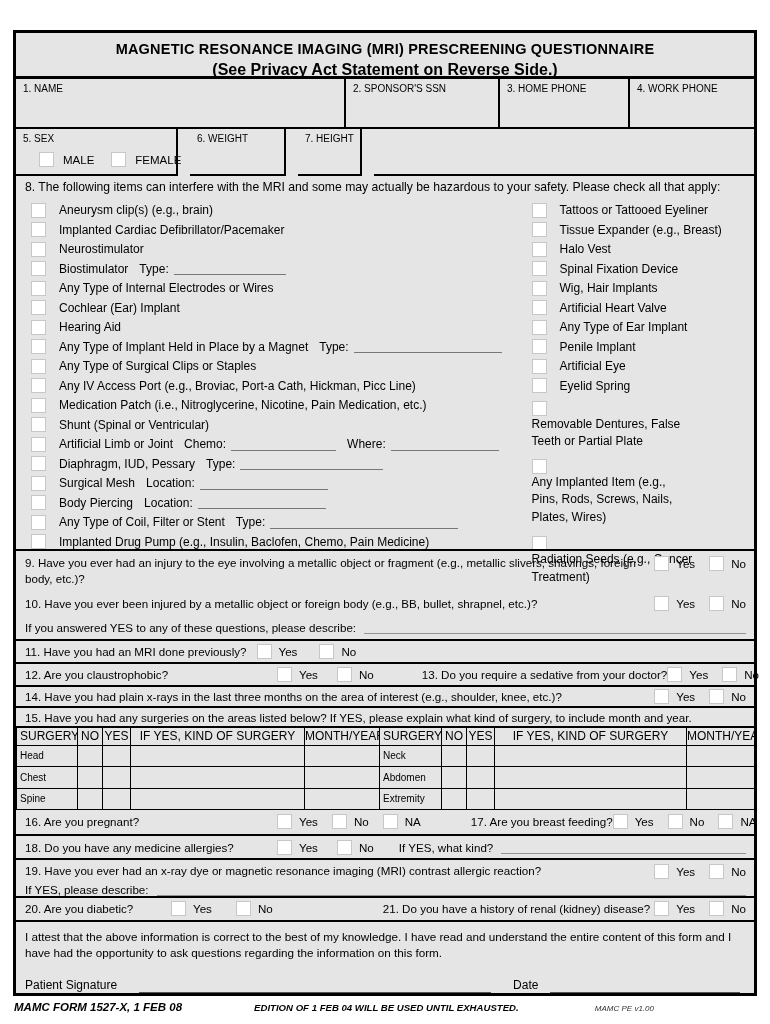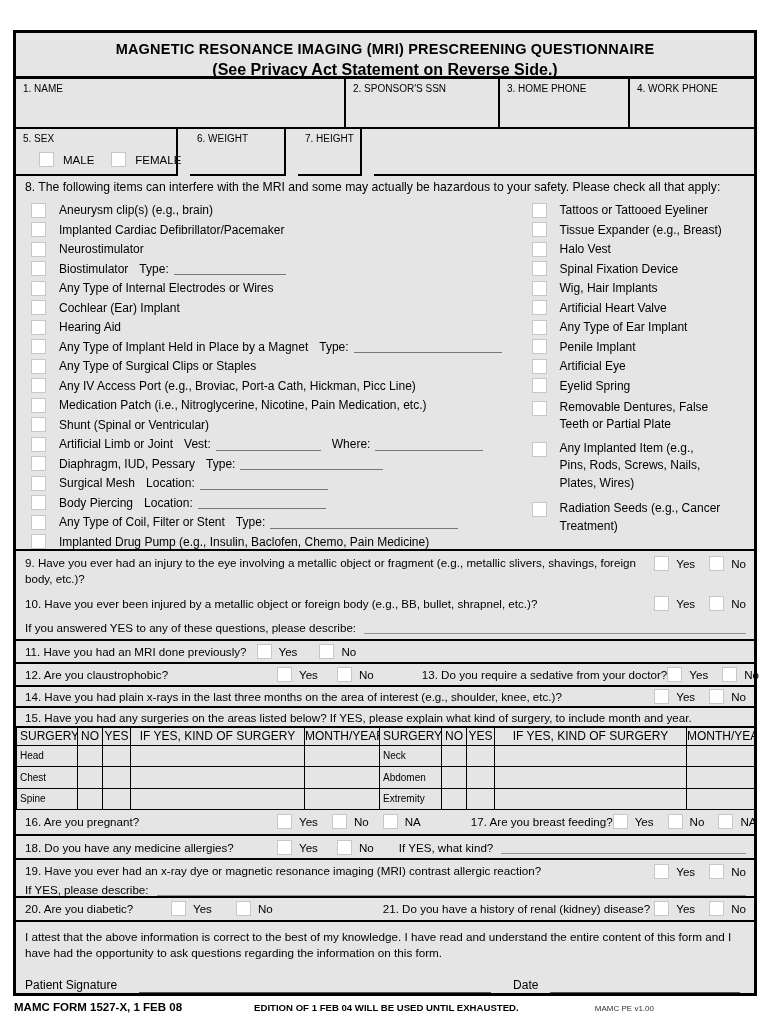--- a/index.html
+++ b/index.html
@@ -28,21 +28,21 @@
   
   .s8 { height:373px; padding:4px 12px 0 0; }
   .s8intro { font-size:12.2px; padding-left:9px; height:21px; }
   .s8cols { display:flex; padding-left:15px; }
   .s8left { width:509px; }
   .s8right { width:214px; }
   .item { display:flex; align-items:center; height:19.5px; font-size:12px; }
   .item .cb { margin-right:13px; }
   .item .sub { margin-left:11px; }
   .blank { display:inline-block; border-bottom:1.4px solid #777; height:13px; margin-left:5px; }
-  .itemwrap { display:flex; align-items:flex-start; font-size:12px; }
+  .itemwrap { display:flex; align-items:flex-start; font-size:12px;flex-direction:column; }
   .itemwrap .cb { margin-right:13px; margin-top:2px; }
   .itemwrap .lblwrap { width:170px; line-height:17.5px; }
 
   
   .qrow { border-top:2px solid #000; display:flex; align-items:center; padding:0 8px 0 9px; font-size:11.6px; }
   .yn { display:inline-flex; align-items:center; flex:none; }
   .yn .cb { margin-right:7px; }
   .yn .w { margin-right:14px; }
   .yn .w:last-child { margin-right:0; }
   .mlauto { margin-left:auto; }
@@ -69,21 +69,21 @@
   .q19 .line2 { display:flex; width:100%; align-items:flex-end; margin-top:2px; }
 
   
   .attest { flex:1; border-top:2px solid #000; padding:7px 12px 0 9px; font-size:11.7px; line-height:16.5px; }
   .sigrow { display:flex; align-items:flex-end; margin-top:15px; font-size:12px; }
   .sigline { border-bottom:1.6px solid #555; height:14px; width:352px; margin-left:22px; }
   .datelbl { margin-left:22px; }
   .dateline { border-bottom:1.6px solid #555; height:14px; flex:1; margin-left:12px; margin-right:2px; }
 
   
-  .footer { position:absolute; left:0; top:1001px; width:668px; display:flex; align-items:baseline; padding:0 14px; }
+  .footer { position:absolute; left:0; top:1001px; width:668px; display:flex; align-items:baseline; padding:0 14px;font-style:italic; }
   .f-left { font-weight:bold; font-size:11.5px; }
   .f-center { font-weight:bold; font-size:9.6px; margin-left:72px; }
   .f-right { font-size:8px; color:#333; margin-left:auto; }
 </style>
 </head>
 <body>
 
 <div class="page-border">
 
   <div class="hdr">
@@ -165,21 +165,21 @@
             <span class="cb"></span>
             <span>Medication Patch (i.e., Nitroglycerine, Nicotine, Pain Medication, etc.)</span>
           </div>
         <div class="item">
             <span class="cb"></span>
             <span>Shunt (Spinal or Ventricular)</span>
           </div>
         <div class="item">
             <span class="cb"></span>
             <span>Artificial Limb or Joint</span>
-            <span class="sub">Vest:</span>
+            <span class="sub">Chemo:</span>
             <span class="blank" style="width:105px"></span>
             <span class="sub">Where:</span>
             <span class="blank" style="width:108px"></span>
           </div>
         <div class="item">
             <span class="cb"></span>
             <span>Diaphragm, IUD, Pessary</span>
             <span class="sub">Type:</span>
             <span class="blank" style="width:143px"></span>
           </div>

